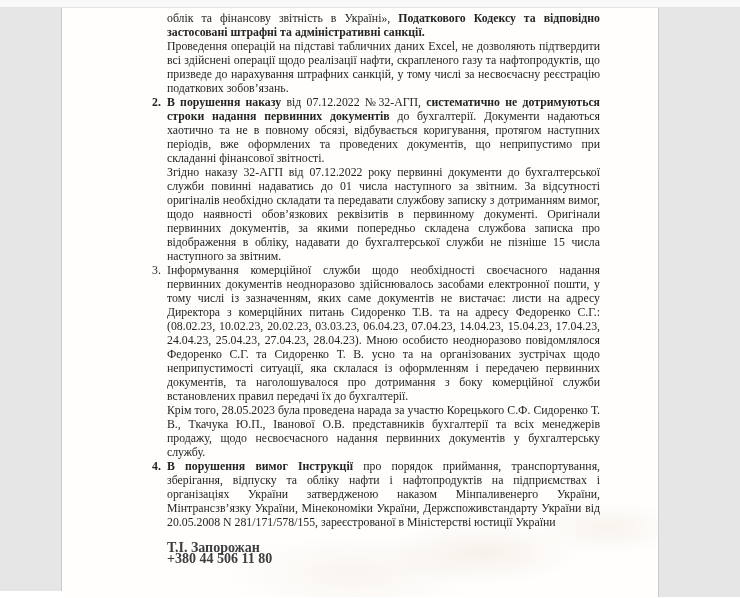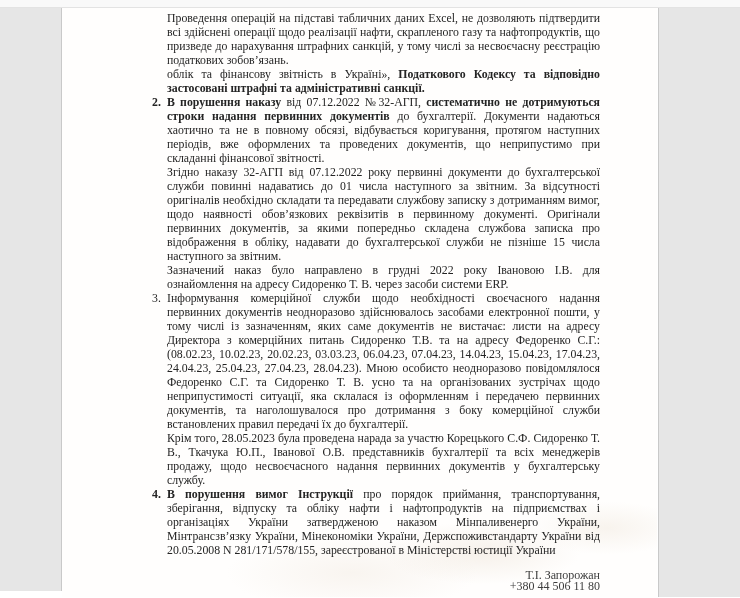--- a/index.html
+++ b/index.html
@@ -29,36 +29,35 @@
 
   .doc-text {
     font-size:11.8px; line-height:14px; color:#242424;
     text-align:justify; letter-spacing:0px;
   }
   .block { position:relative; }
   .block .marker { position:absolute; left:-15px; top:0; width:14px; text-align:left; }
   .block .marker.bold { font-weight:bold; }
   .seg.bold { font-weight:bold; }
 
-  .footer { margin-top:13px; font-size:12px; line-height:11px; color:#3d3d3d; text-align:right; }
+  .footer { margin-top:13px; font-size:14px; line-height:11px; color:#3d3d3d; text-align:left;font-weight:bold; }
 </style>
 </head>
 <body>
 
 <div class="viewer">
   <div class="topbar"></div>
   <div class="canvas">
     <div class="margin left"></div>
     <div class="page">
       <div class="doc-text" id="doc-blocks">
+          <div class="block"><span class="seg">облік та фінансову звітність в Україні», </span><span class="seg bold">Податкового Кодексу</span><span class="seg bold"> та </span><span class="seg bold">відповідно застосовані штрафні та адміністративні санкції.</span></div>
           <div class="block"><span class="seg">Проведення операцій на підставі табличних даних Excel, не дозволяють підтвердити всі здійснені операції щодо реалізації нафти, скрапленого газу та нафтопродуктів, що призведе до нарахування штрафних санкцій, у тому числі за несвоєчасну реєстрацію податкових зобов’язань.</span></div>
-          <div class="block"><span class="seg">облік та фінансову звітність в Україні», </span><span class="seg bold">Податкового Кодексу</span><span class="seg bold"> та </span><span class="seg bold">відповідно застосовані штрафні та адміністративні санкції.</span></div>
           <div class="block"><span class="marker bold">2.</span><span class="seg bold">В порушення наказу </span><span class="seg">від 07.12.2022 №32-АГП, </span><span class="seg bold">систематично не дотримуються строки надання первинних документів </span><span class="seg">до бухгалтерії. Документи надаються хаотично та не в повному обсязі, відбувається коригування, протягом наступних періодів, вже оформлених та проведених документів, що неприпустимо при складанні фінансової звітності.</span></div>
           <div class="block"><span class="seg">Згідно наказу 32-АГП від 07.12.2022 року первинні документи до бухгалтерської служби повинні надаватись до 01 числа наступного за звітним.  За відсутності оригіналів необхідно складати та передавати службову записку з дотриманням вимог, щодо наявності обов’язкових реквізитів в первинному документі. Оригінали первинних документів, за якими попередньо складена службова записка про відображення в обліку, надавати до бухгалтерської служби не пізніше 15 числа наступного за звітним.</span></div>
-          <div class="block"><span class="seg">Зазначений наказ було направлено в грудні 2022 року Івановою І.В. для ознайомлення на адресу Сидоренко Т. В. через засоби системи ERP.</span></div>
           <div class="block"><span class="marker">3.</span><span class="seg">Інформування комерційної служби щодо необхідності своєчасного надання первинних документів неодноразово здійснювалось засобами електронної пошти, у тому числі із зазначенням, яких саме документів не вистачає: листи  на адресу Директора з комерційних питань Сидоренко Т.В. та на адресу Федоренко С.Г.: (08.02.23, 10.02.23, 20.02.23, 03.03.23, 06.04.23, 07.04.23, 14.04.23, 15.04.23, 17.04.23, 24.04.23, 25.04.23, 27.04.23, 28.04.23). Мною особисто неодноразово повідомлялося Федоренко С.Г. та Сидоренко Т. В. усно та на організованих зустрічах щодо неприпустимості ситуації, яка склалася із оформленням і передачею первинних документів, та наголошувалося про дотримання з боку комерційної служби встановлених правил передачі їх до бухгалтерії.</span></div>
           <div class="block"><span class="seg">Крім того, 28.05.2023 була проведена нарада за участю Корецького С.Ф. Сидоренко Т. В., Ткачука Ю.П., Іванової О.В.  представників бухгалтерії та всіх менеджерів продажу, щодо несвоєчасного надання первинних документів у бухгалтерську службу.</span></div>
           <div class="block"><span class="marker bold">4.</span><span class="seg bold">В порушення вимог Інструкції </span><span class="seg">про порядок приймання, транспортування, зберігання, відпуску та обліку нафти і нафтопродуктів на підприємствах і організаціях України затвердженою наказом Мінпаливенерго України, Мінтрансзв’язку України, Мінекономіки України, Держспоживстандарту України від 20.05.2008 N 281/171/578/155, зареєстрованої в Міністерстві юстиції України</span></div>
         </div>
       <div class="footer">
         <div>Т.І. Запорожан</div>
         <div>+380 44 506 11 80</div>
       </div>
     </div>
     <div class="margin right"></div>

